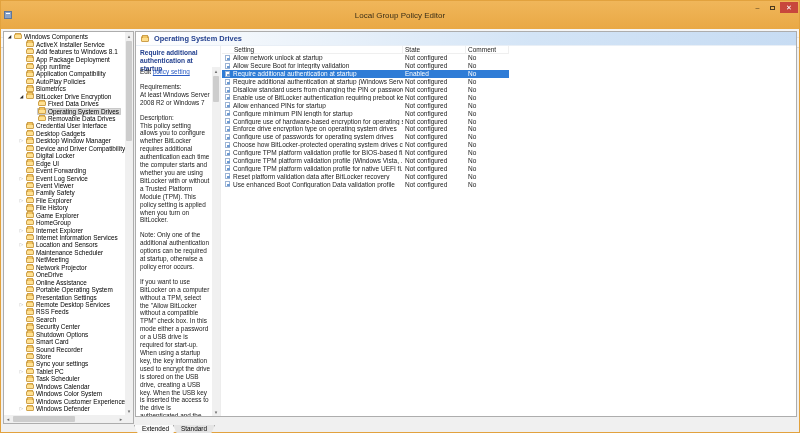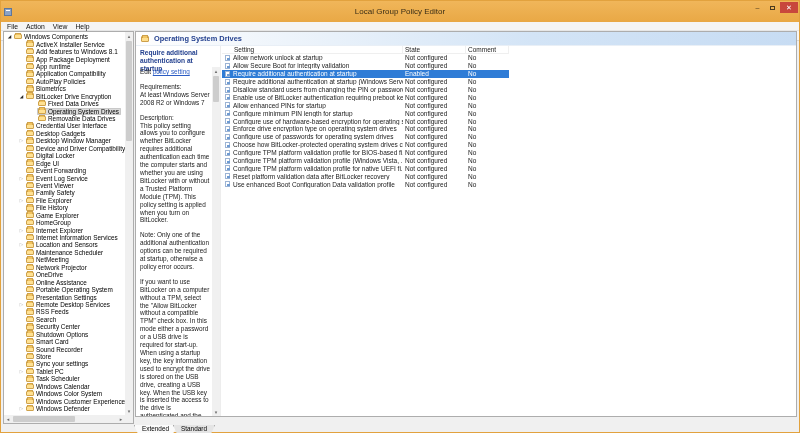--- a/index.html
+++ b/index.html
@@ -2,21 +2,21 @@
 <html><head>
 <meta charset="utf-8">
 <style>
   * { box-sizing: border-box; margin: 0; padding: 0; }
   html,body { width:800px; height:433px; overflow:hidden;
     font-family:"Liberation Sans","DejaVu Sans",sans-serif; }
   .window { position:relative; width:800px; height:433px;
     background:#F0F0F0; border:1px solid #E2A23E; }
 
   
-  .titlebar { position:relative; height:21px; background:linear-gradient(to bottom,#F0B65A,#E9A845);
+  .titlebar { position:relative; height:28px; background:linear-gradient(to bottom,#F0B65A,#E9A845);
     display:flex; align-items:center; }
   .app-icon { width:8px; height:8px; margin-left:3px; background:#8BA3C7;
     border:1px solid #5F7699; position:relative; flex:none; }
   .app-icon::after { content:""; position:absolute; left:1px; top:1px; width:4px; height:1px; background:#fff; }
   .win-title { position:absolute; left:0; right:0; text-align:center; font-size:8px; color:#3A2E17; }
   .win-controls { position:absolute; right:1px; top:1px; display:flex; height:11px; }
   .wc { width:15px; height:11px; display:flex; align-items:center; justify-content:center;
     font-size:7px; color:#4A3A1E; }
   .wc.close { background:#C8473C; color:#fff; width:18px; }
   .wc.max .box { width:5px; height:4px; border:1px solid #4A3A1E; display:block; }

